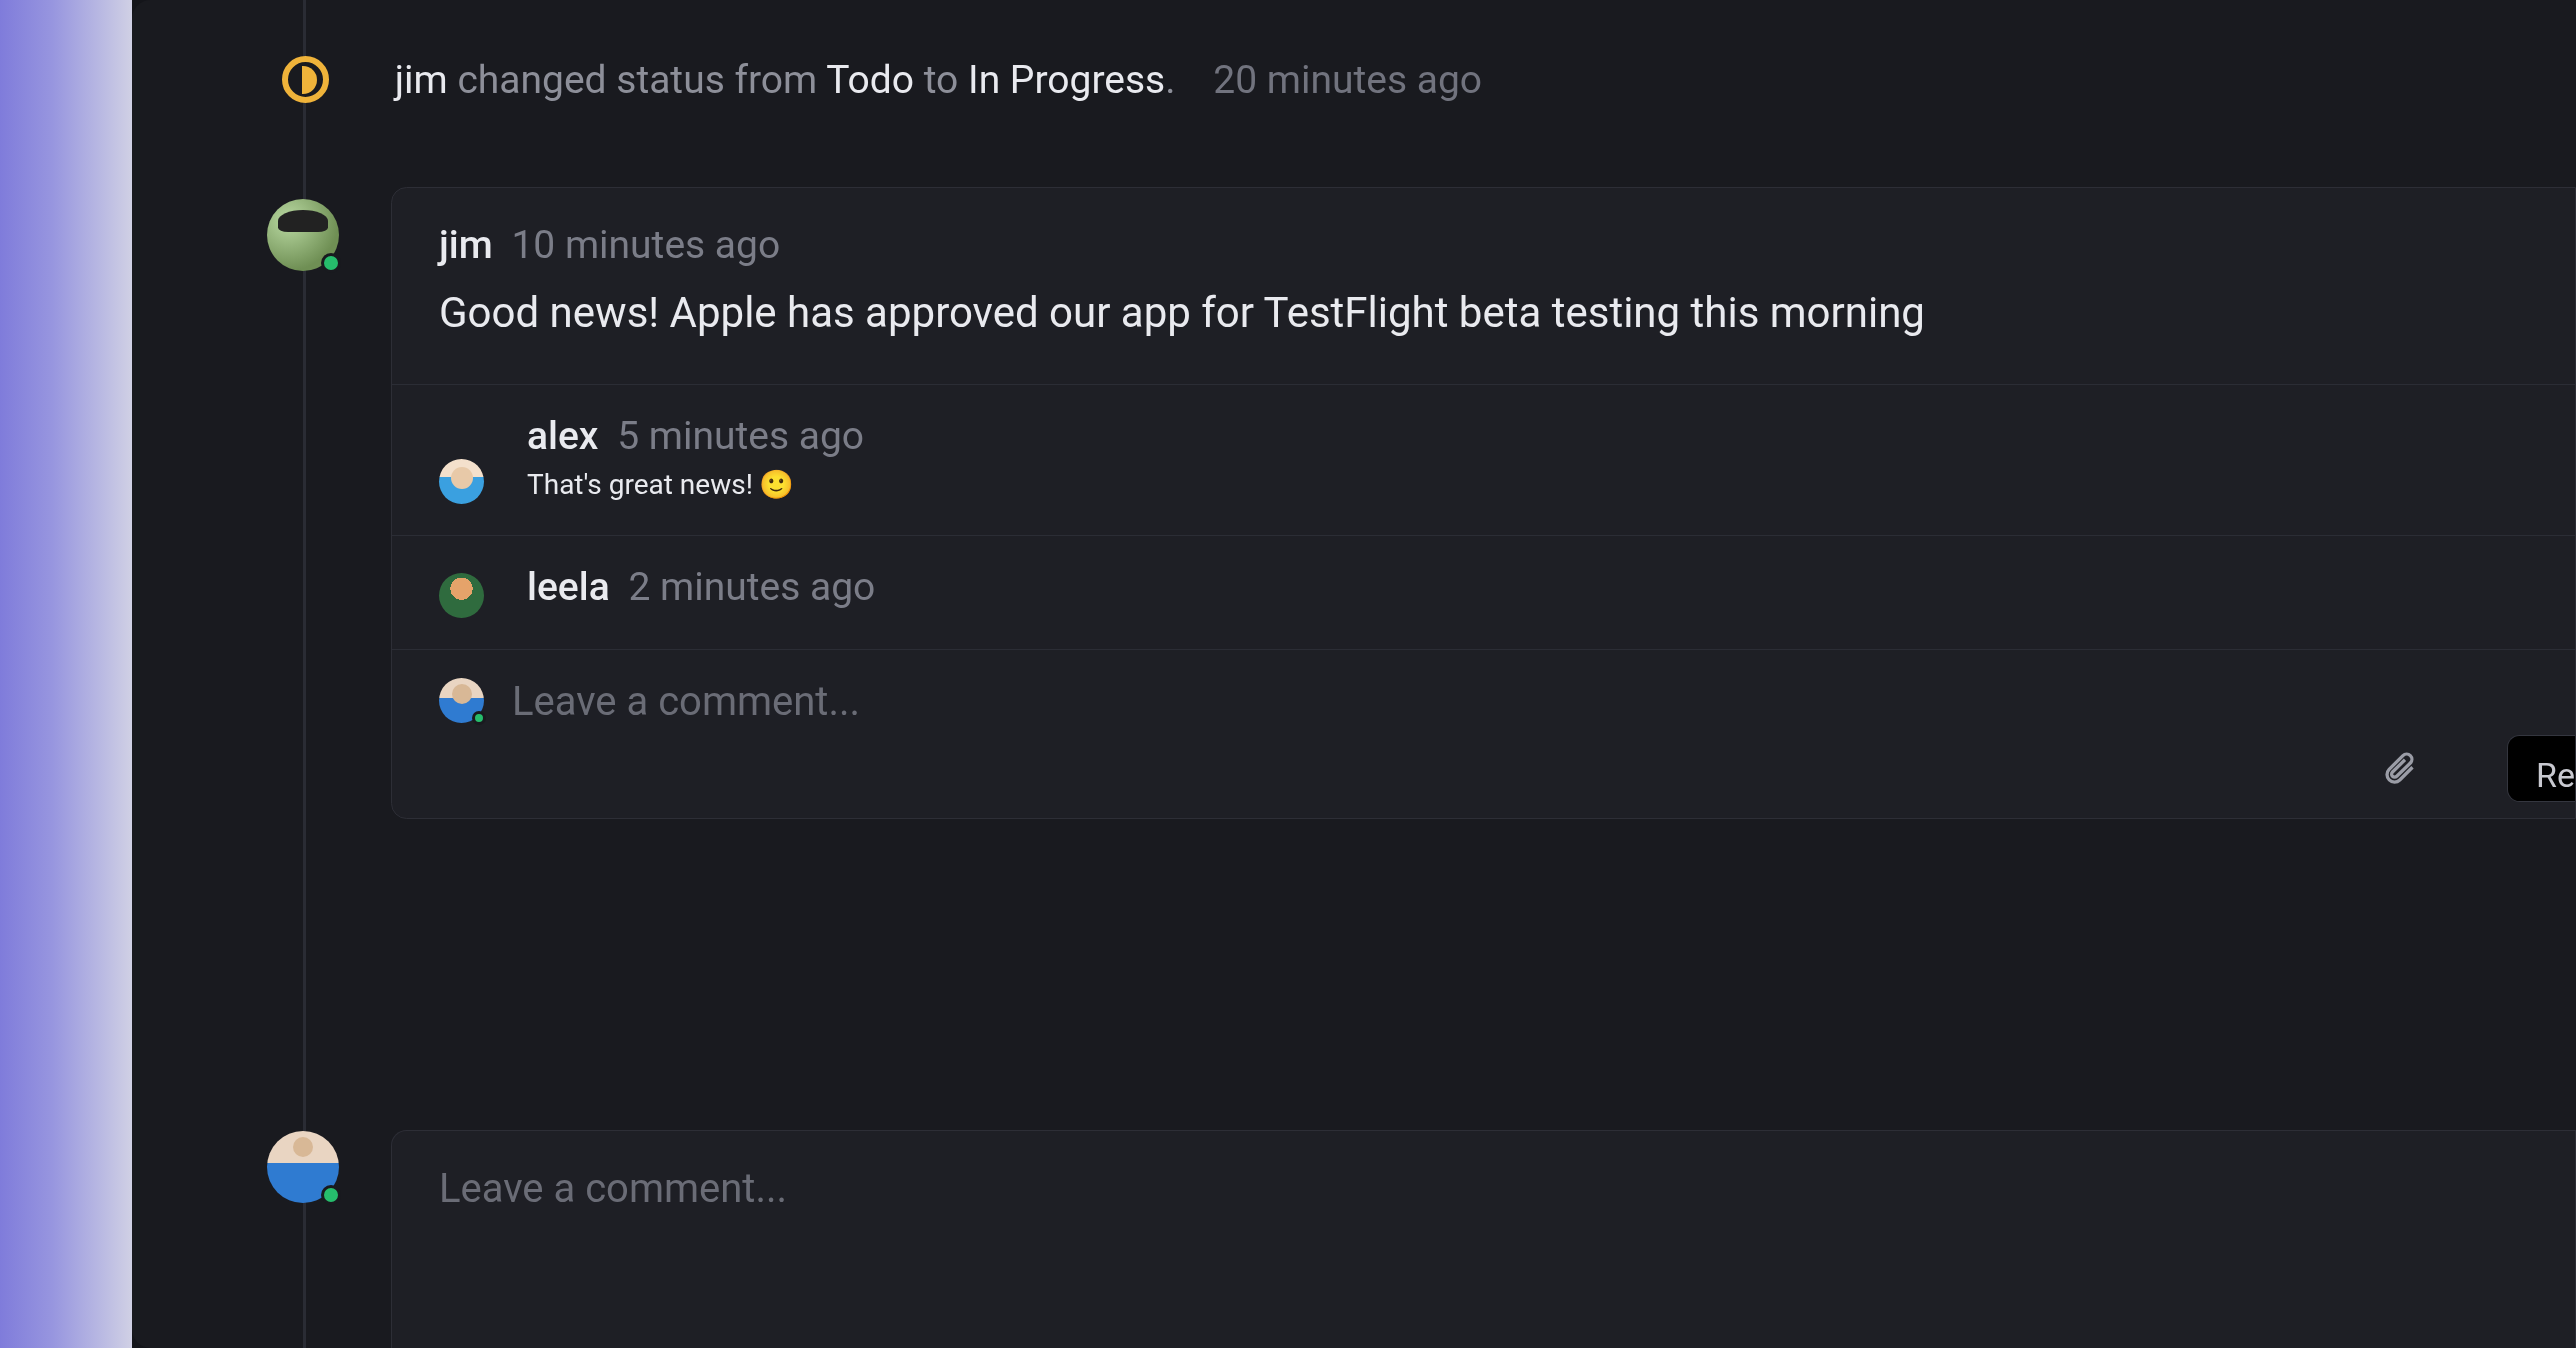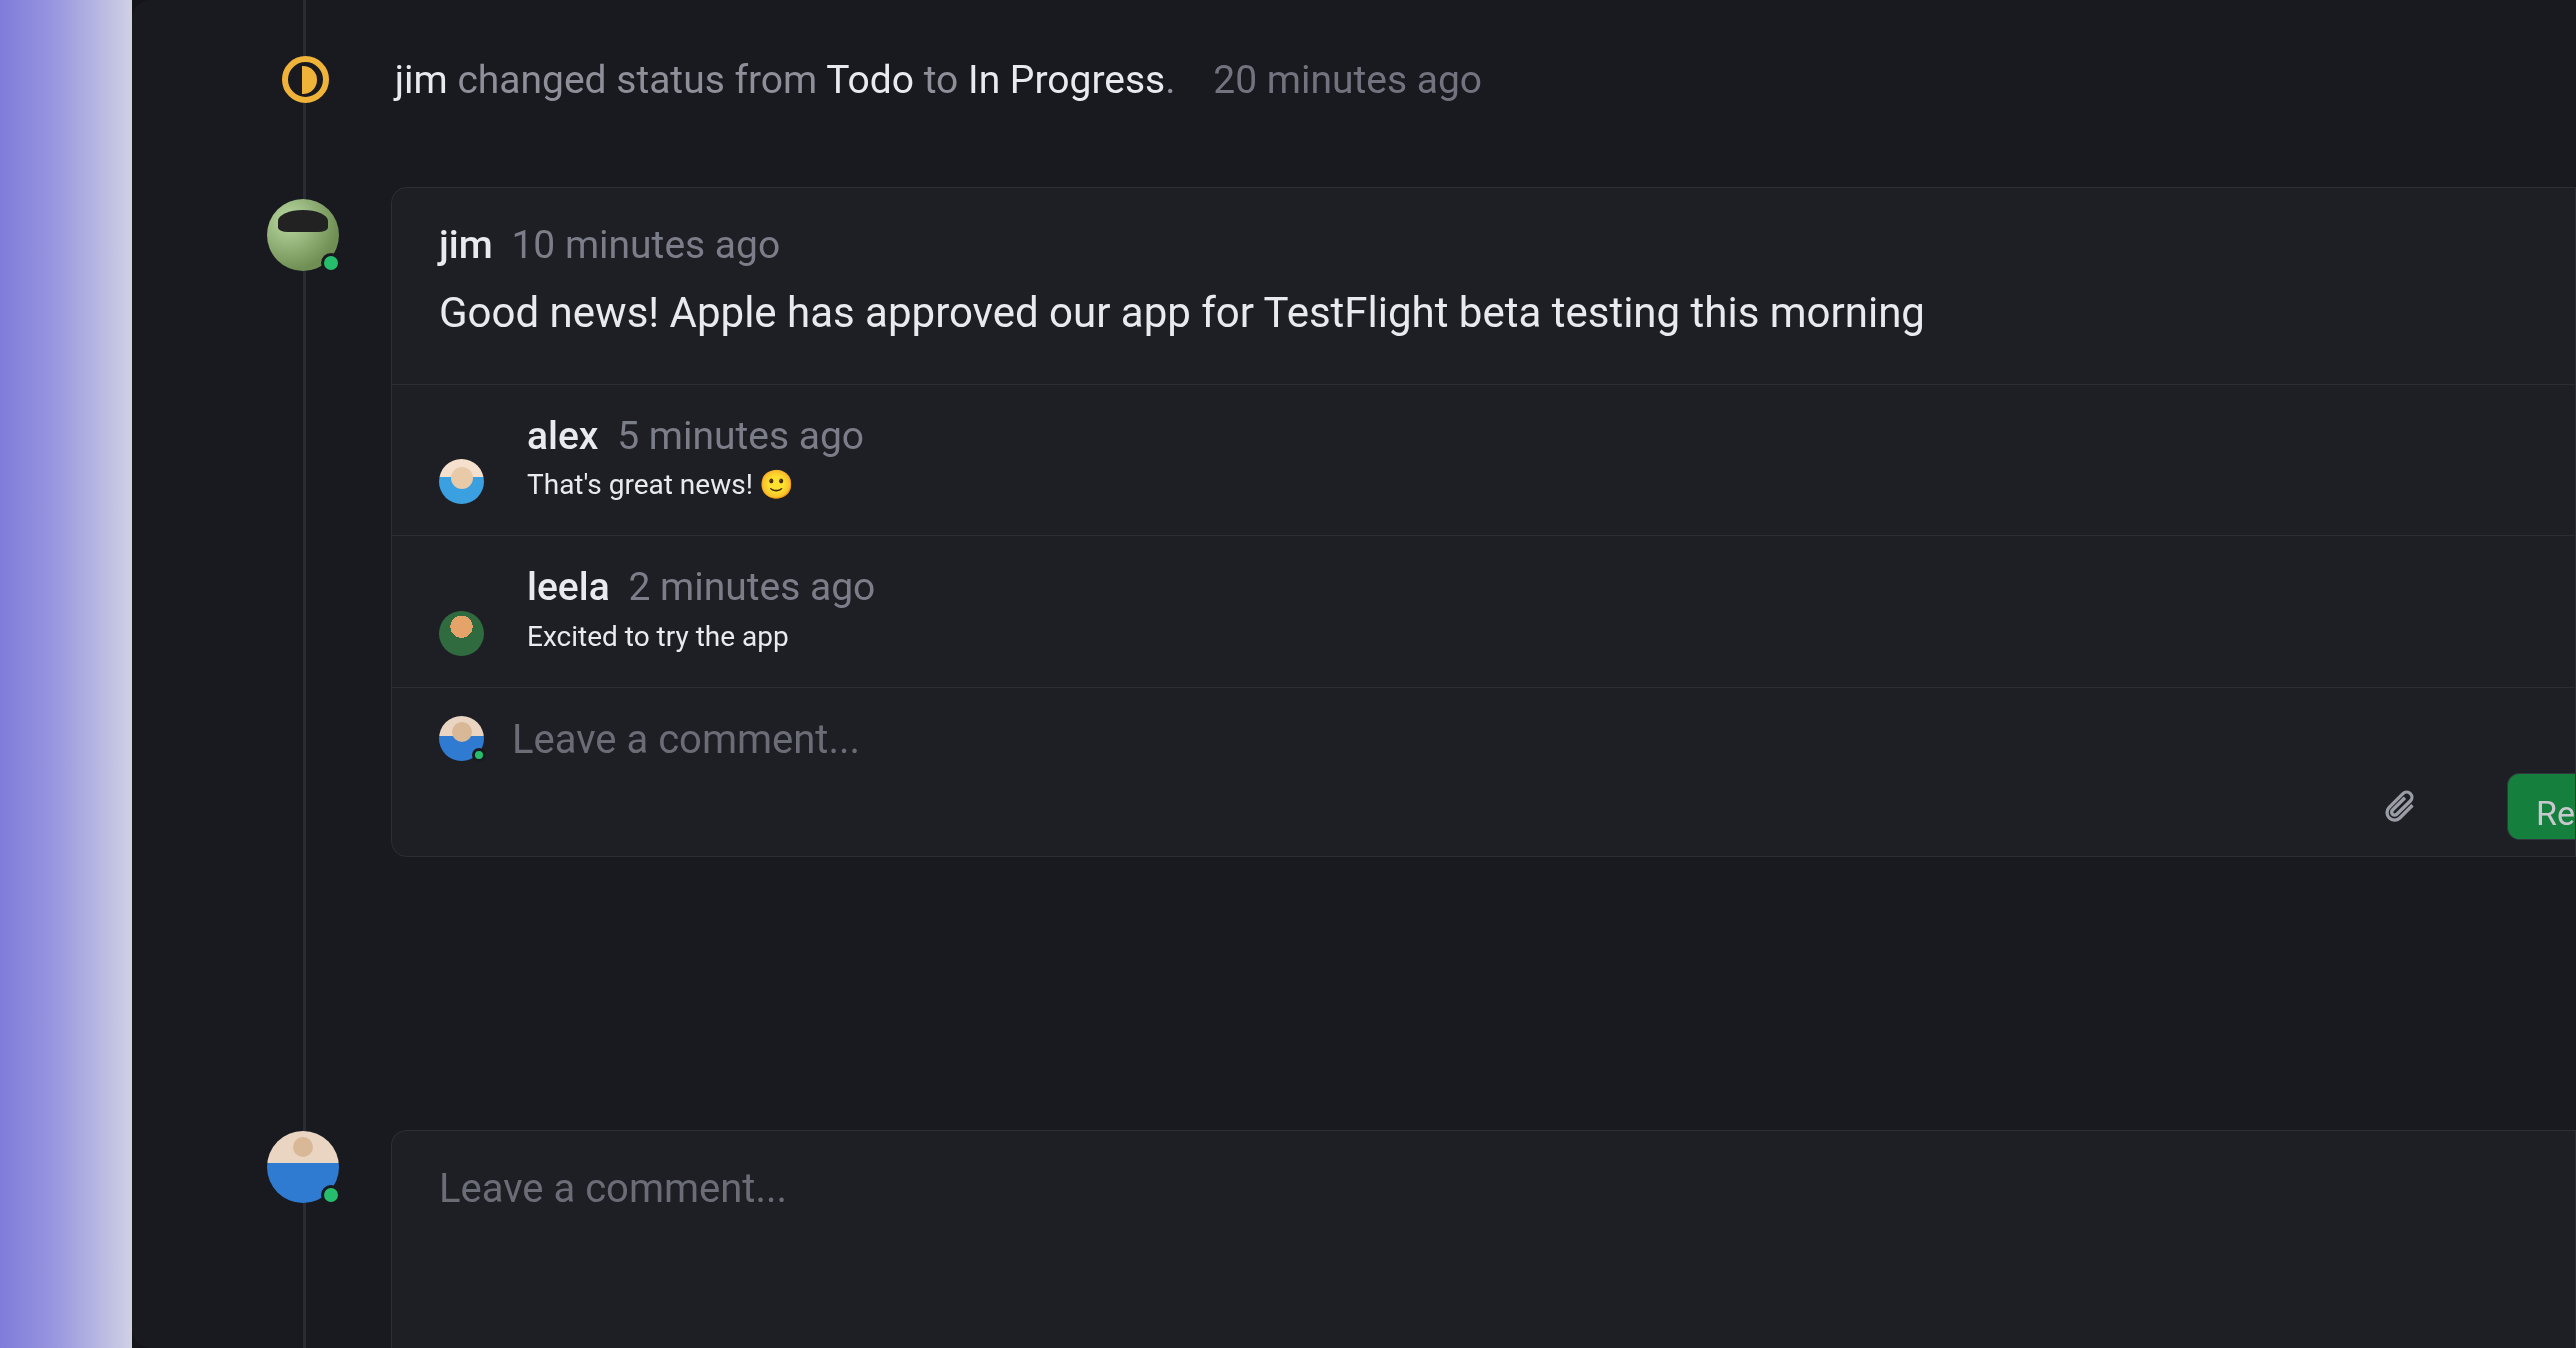--- a/index.html
+++ b/index.html
@@ -138,21 +138,21 @@
     width: 56px; height: 56px;
     display:flex;align-items:center;justify-content:center;
     border-radius: 11px;
   }
   .attach-btn svg { width: 36px; height: 36px; stroke: #9a9ca6; fill:none; stroke-width:2.2; }
   .re-btn {
     position: absolute;
     right: 0; bottom: 15.6px;
     height: 67px;
     padding: 12px 0 0 28px;
-    background: #15803d;
+    background: #000000;
     border: 0.8px solid #34363f;
     border-right: none;
     border-radius: 12.4px 0 0 12.4px;
     color: #c8c9d0;
     font-size: 34px;
     display:flex;align-items:center;
   }
 
   
   .timeline-avatar {
@@ -225,21 +225,20 @@
       </div>
     </div>
 
     <div class="reply">
       <div class="avatar avatar-sm av-leela"></div>
       <div class="col">
         <div class="meta-row">
           <span class="user-name">leela</span>
           <span class="time">2 minutes ago</span>
         </div>
-        <div class="comment-body">Excited to try the app</div>
       </div>
     </div>
 
     <div class="reply-input-row">
       <div class="avatar avatar-sm av-me">
         <span class="presence"></span>
       </div>
       <div class="placeholder">Leave a comment...</div>
 
       <div class="attach-btn">

